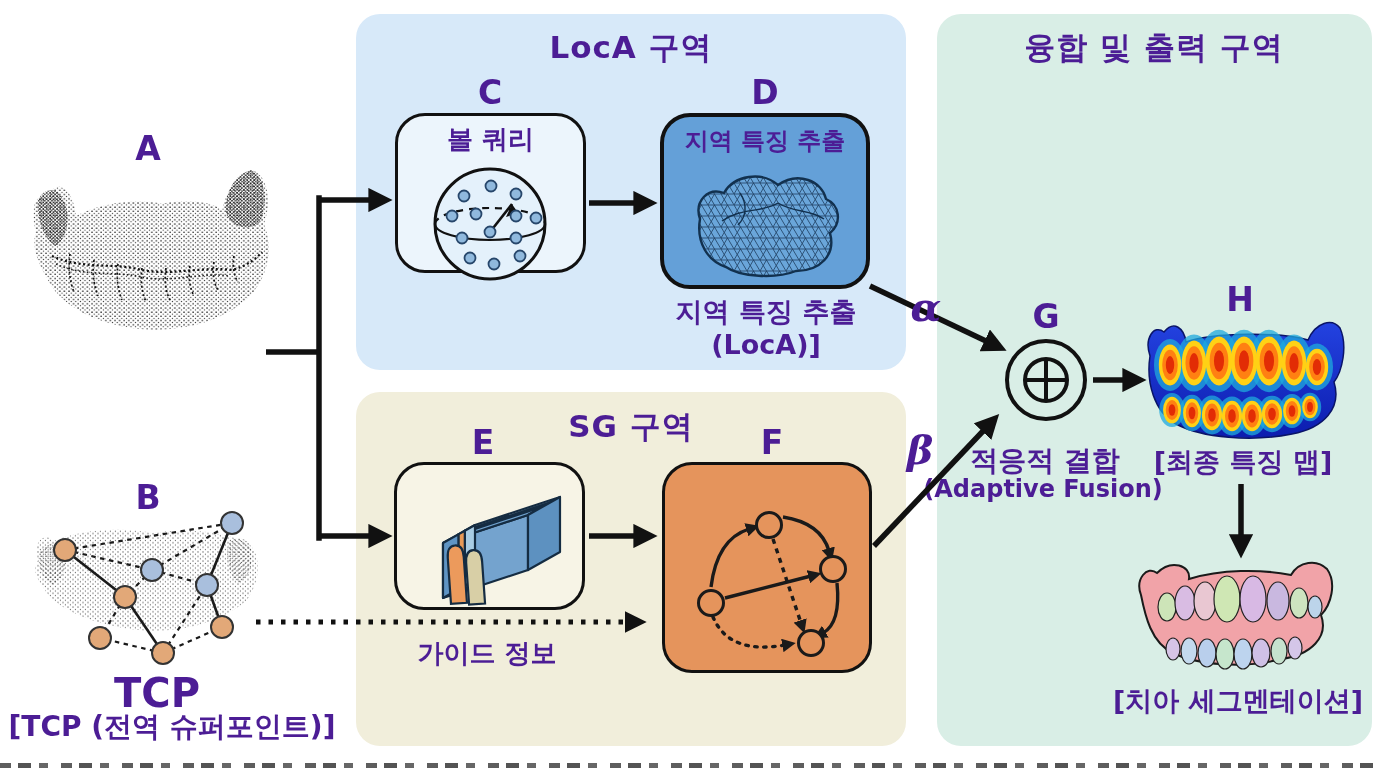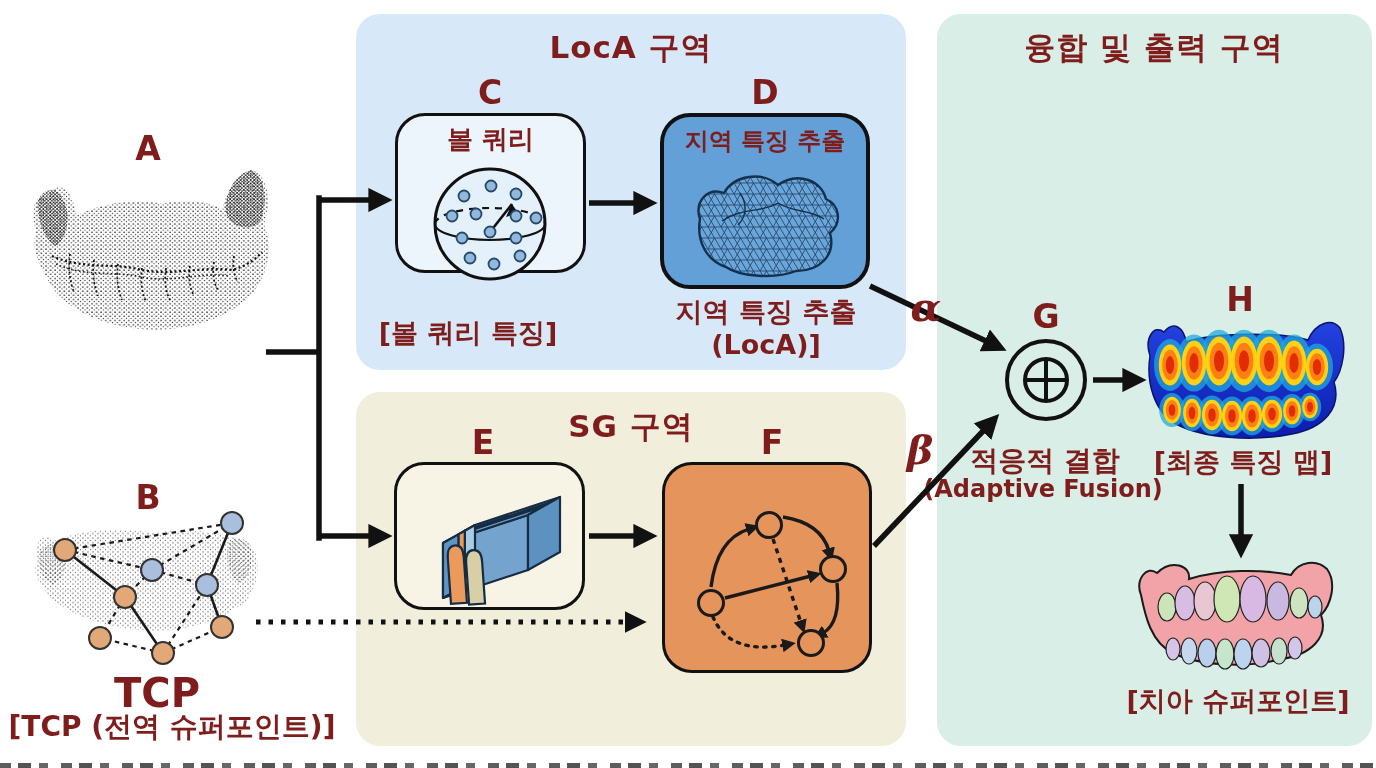--- a/index.html
+++ b/index.html
@@ -1,17 +1,17 @@
 <!DOCTYPE html>
 <html><head>
 <meta charset="utf-8">
 <style>
   html,body{margin:0;padding:0;background:#ffffff;}
   .stage{position:relative;width:1376px;height:768px;background:#ffffff;overflow:hidden;
-         font-family:"DejaVu Sans","Liberation Sans",sans-serif;color:#7f1d1d;}
+         font-family:"DejaVu Sans","Liberation Sans",sans-serif;color:#4c1d95;}
   .abs{position:absolute;}
   .ctr{position:absolute;transform:translate(-50%,-50%);white-space:nowrap;text-align:center;}
   .region{position:absolute;border-radius:24px;}
   .rtitle{font-weight:800;font-size:31px;letter-spacing:1px;}
   .ltr{font-weight:800;font-size:33px;}
   .blk{position:absolute;border:3.5px solid #111;border-radius:30px;box-sizing:border-box;}
   .blk-title{position:absolute;left:0;right:0;top:6px;text-align:center;font-weight:800;}
   .cap{font-weight:800;font-size:27px;}
   .cap2{font-weight:800;font-size:26px;}
   .greek{font-family:"DejaVu Serif","Liberation Serif",serif;font-style:italic;font-size:40px;font-weight:600;}
@@ -127,21 +127,20 @@
         <circle cx="110" cy="62" r="5.5"></circle>
           <circle cx="36" cy="82" r="5.5"></circle>
           <circle cx="64" cy="76" r="5.5"></circle>
         <circle cx="90" cy="82" r="5.5"></circle>
           <circle cx="44" cy="102" r="5.5"></circle>
           <circle cx="68" cy="108" r="5.5"></circle>
         <circle cx="94" cy="100" r="5.5"></circle>
       </g>
     </svg>
   </div>
-  <div class="ctr cap" style="left:468px;top:333px;">[볼 쿼리 특징]</div>
 
   <div class="blk" style="left: 660px; top: 113px; width: 210px; height: 176px; border-width: 4px; background: rgb(100, 160, 216);">
     <div class="blk-title" style="font-size:24px;top:8px;">지역 특징 추출</div>
     <svg style="position:absolute;left:18px;top:44px;" width="170" height="120" viewBox="0 0 170 120">
       <defs>
         <pattern id="tri" width="13" height="11" patternUnits="userSpaceOnUse">
           <path d="M0,0 H13 M0,11 H13 M0,11 L6.5,0 L13,11 M0,0 L6.5,11" stroke="#1d3c5e" stroke-width="0.8" fill="none"></path>
         </pattern>
         <clipPath id="toothclip">
           <path d="M18,58 C12,40 26,26 42,32 C52,14 80,10 96,24 C116,10 140,20 144,38 C158,44 160,62 148,72 C154,94 138,110 114,110 C94,118 58,116 44,106 C26,100 14,82 18,58 Z"></path>
@@ -171,20 +170,21 @@
         <polygon points="78,60 67.8,65.8 67.8,120.8 78,115" fill="#a8cce4"></polygon>
         <polygon points="67.8,65.8 61.4,69.4 61.4,124.4 67.8,120.8" fill="#e89a58"></polygon>
         <polygon points="61.4,69.4 46,78 46,133 61.4,124.4" fill="#5f94c4"></polygon>
       </g>
       <g stroke="#152c42" stroke-width="2.2" transform="rotate(-4 66 110)">
         <path d="M52,92 Q52,80 60,80 Q68,80 68,92 L68,138 L52,138 Z" fill="#ec9a5c"></path>
         <path d="M70,98 Q70,86 78,86 Q86,86 86,98 L86,140 L70,140 Z" fill="#d8cfa6"></path>
       </g>
     </svg>
   </div>
+  <div class="ctr cap2" style="left:487px;top:653px;">가이드 정보</div>
 
   <div class="blk" style="left: 662px; top: 462px; width: 210px; height: 211px; background: rgb(229, 148, 92);">
     <svg style="position:absolute;left:0;top:0;" width="203" height="204" viewBox="0 0 203 204">
       <defs>
         <marker id="gah" viewBox="0 0 10 10" refX="2" refY="5" markerWidth="4" markerHeight="4" orient="auto">
           <path d="M0,0 L10,5 L0,10 Z" fill="#1a1a1a"></path>
         </marker>
       </defs>
       <g stroke="#1a1a1a" stroke-width="3.4" fill="none" marker-end="url(#gah)">
         <path d="M46,122 Q52,74 84,64"></path>
@@ -299,21 +299,21 @@
         <ellipse cx="40" cy="96" rx="7" ry="11" fill="#d6c4e6" opacity="1" stroke="#222" stroke-width="1.2"></ellipse>
         <ellipse cx="56" cy="98" rx="8" ry="13" fill="#c4d9ee" opacity="1" stroke="#222" stroke-width="1.2"></ellipse>
         <ellipse cx="74" cy="100" rx="9" ry="14" fill="#b9cfec" opacity="1" stroke="#222" stroke-width="1.2"></ellipse>
         <ellipse cx="92" cy="101" rx="9" ry="15" fill="#c6e6cc" opacity="1" stroke="#222" stroke-width="1.2"></ellipse>
         <ellipse cx="110" cy="101" rx="9" ry="15" fill="#bdd4ee" opacity="1" stroke="#222" stroke-width="1.2"></ellipse>
         <ellipse cx="128" cy="100" rx="9" ry="14" fill="#cfc0e6" opacity="1" stroke="#222" stroke-width="1.2"></ellipse>
         <ellipse cx="146" cy="98" rx="8" ry="13" fill="#c6e2ce" opacity="1" stroke="#222" stroke-width="1.2"></ellipse>
         <ellipse cx="162" cy="95" rx="7" ry="11" fill="#d4c6e8" opacity="1" stroke="#222" stroke-width="1.2"></ellipse>
       </g>
   </svg>
-  <div class="ctr cap" style="left:1238px;top:701px;">[치아 슈퍼포인트]</div>
+  <div class="ctr cap" style="left:1238px;top:701px;">[치아 세그멘테이션]</div>
 
   <svg class="overlay" width="1376" height="768" viewBox="0 0 1376 768">
     <defs>
       <marker id="ah" viewBox="0 0 10 10" refX="1.5" refY="5" markerWidth="4.4" markerHeight="4.4" orient="auto">
         <path d="M0,0 L10,5 L0,10 Z" fill="#111"></path>
       </marker>
     </defs>
     <g stroke="#111" fill="none">
       <path d="M266,352 H319" stroke-width="5.5"></path>
       <path d="M319,538 V198" stroke-width="5.5" stroke-linecap="square"></path>

